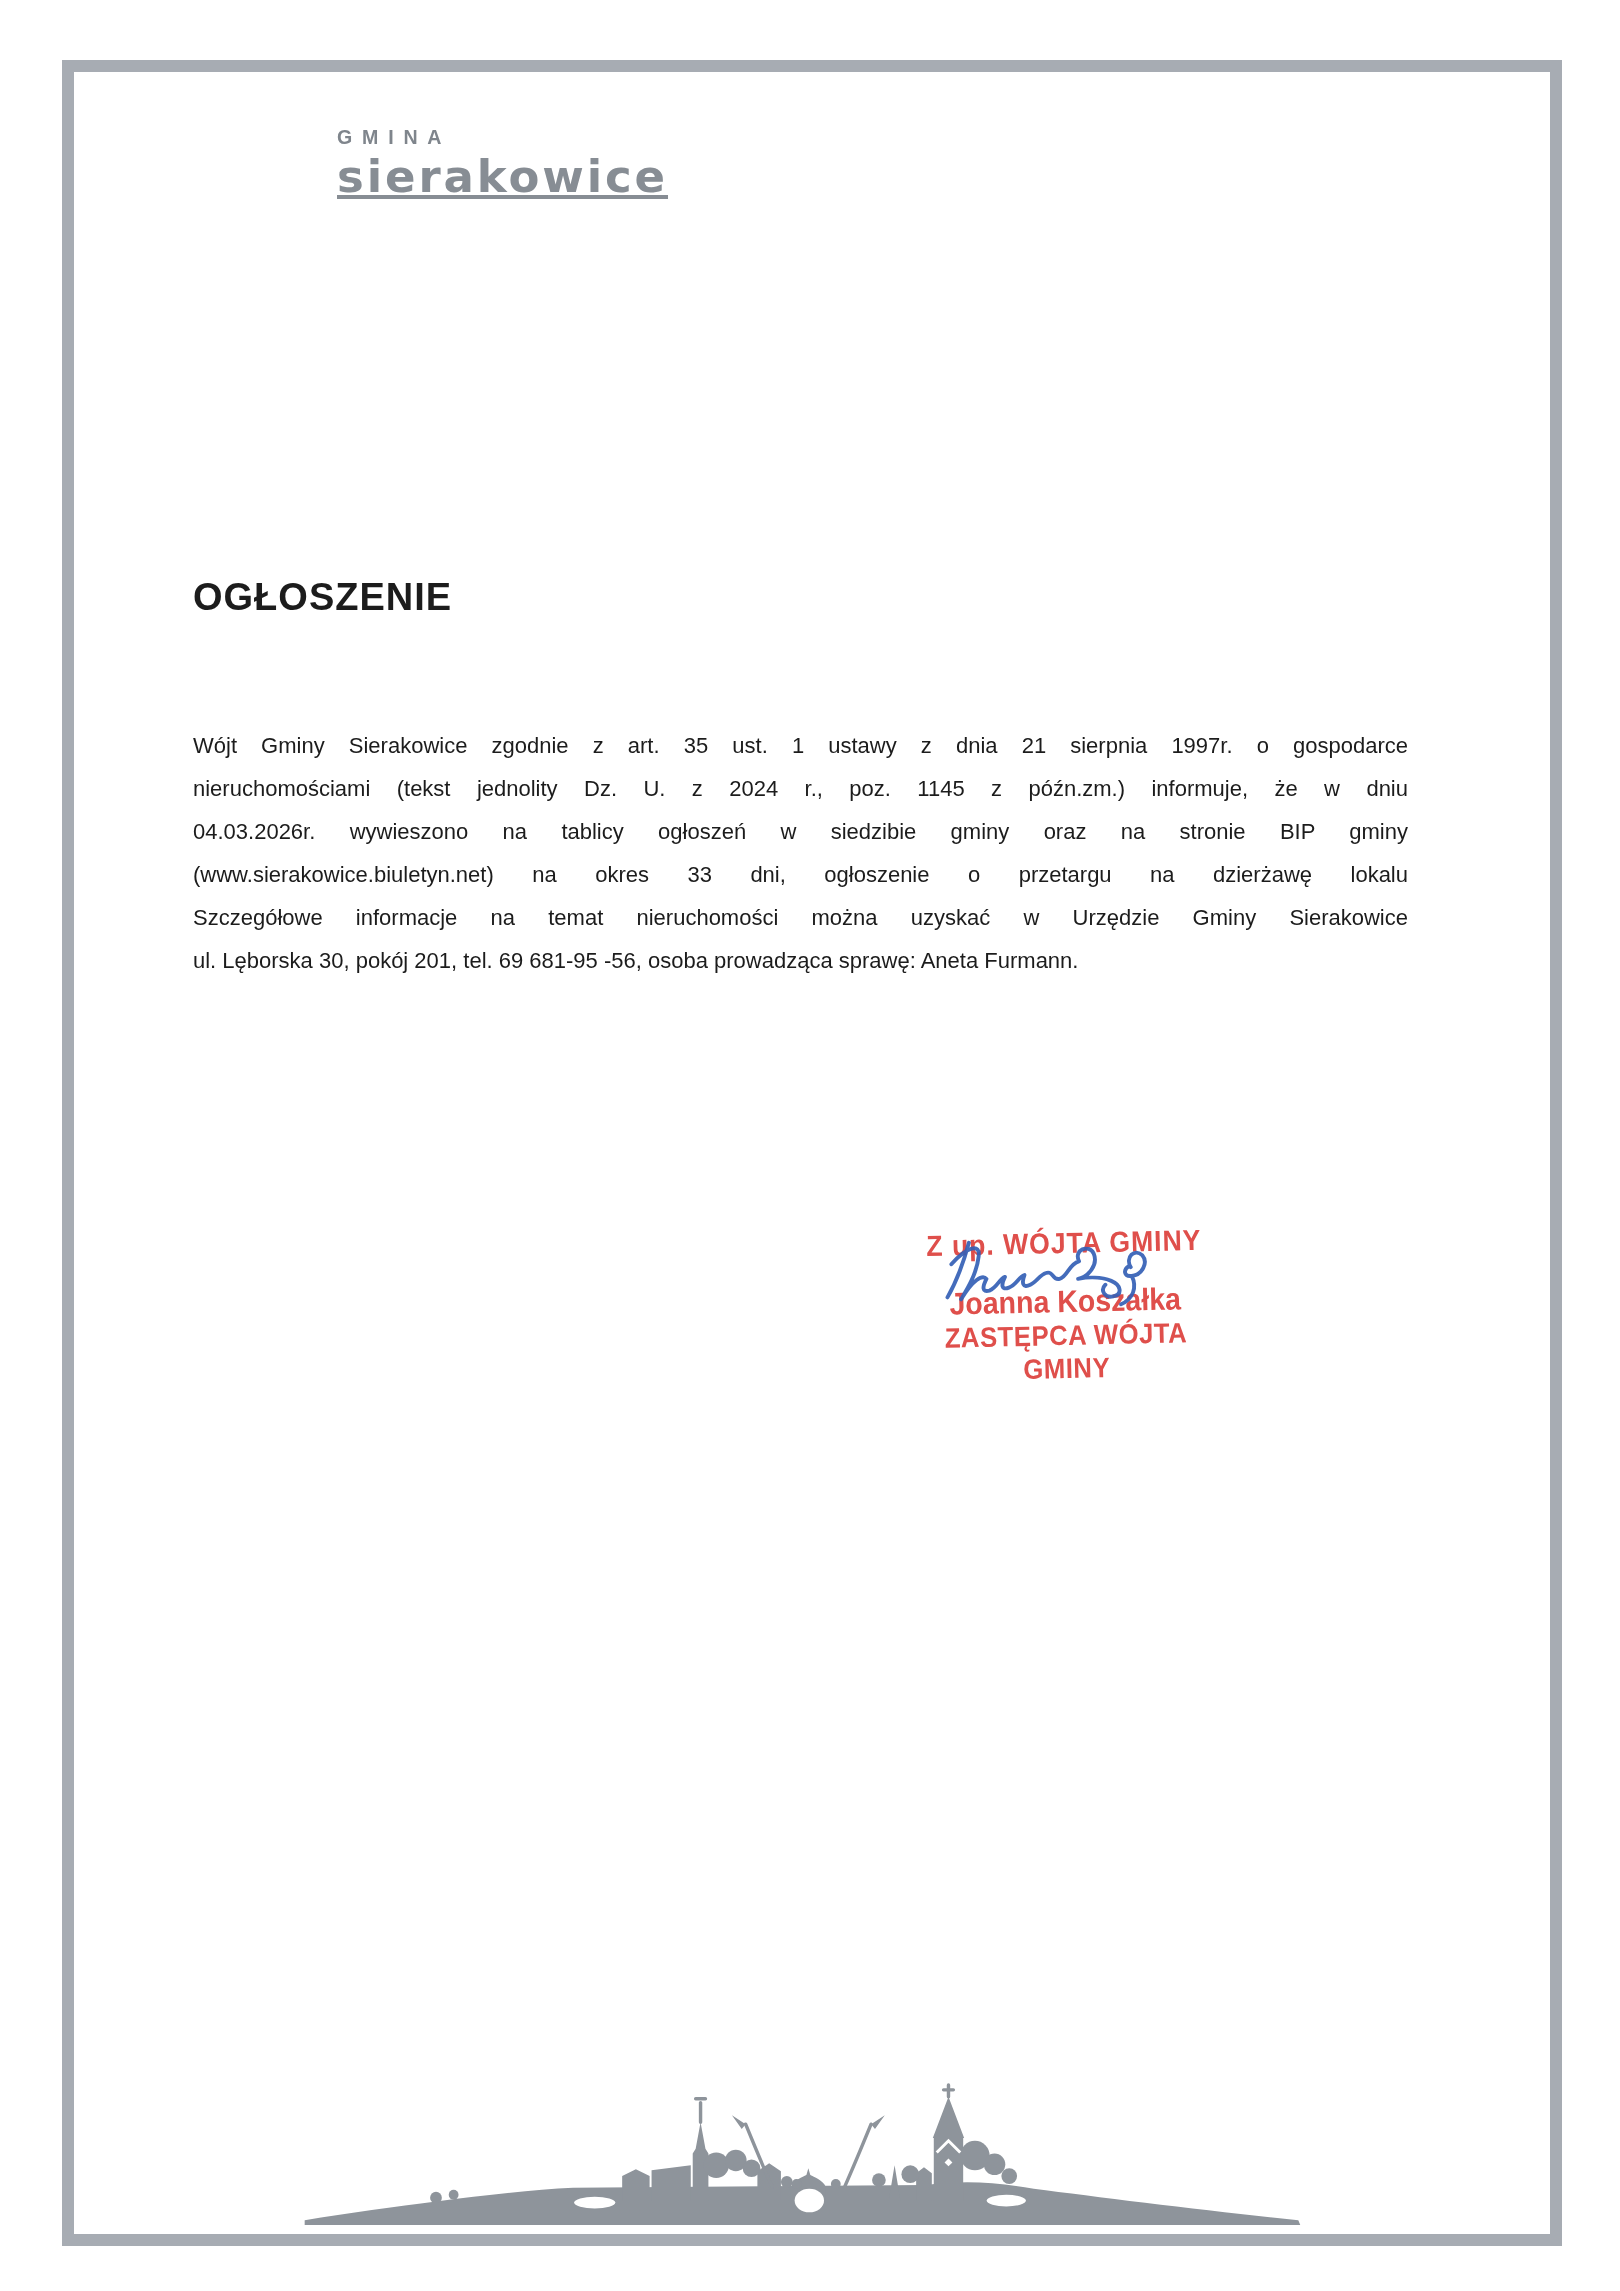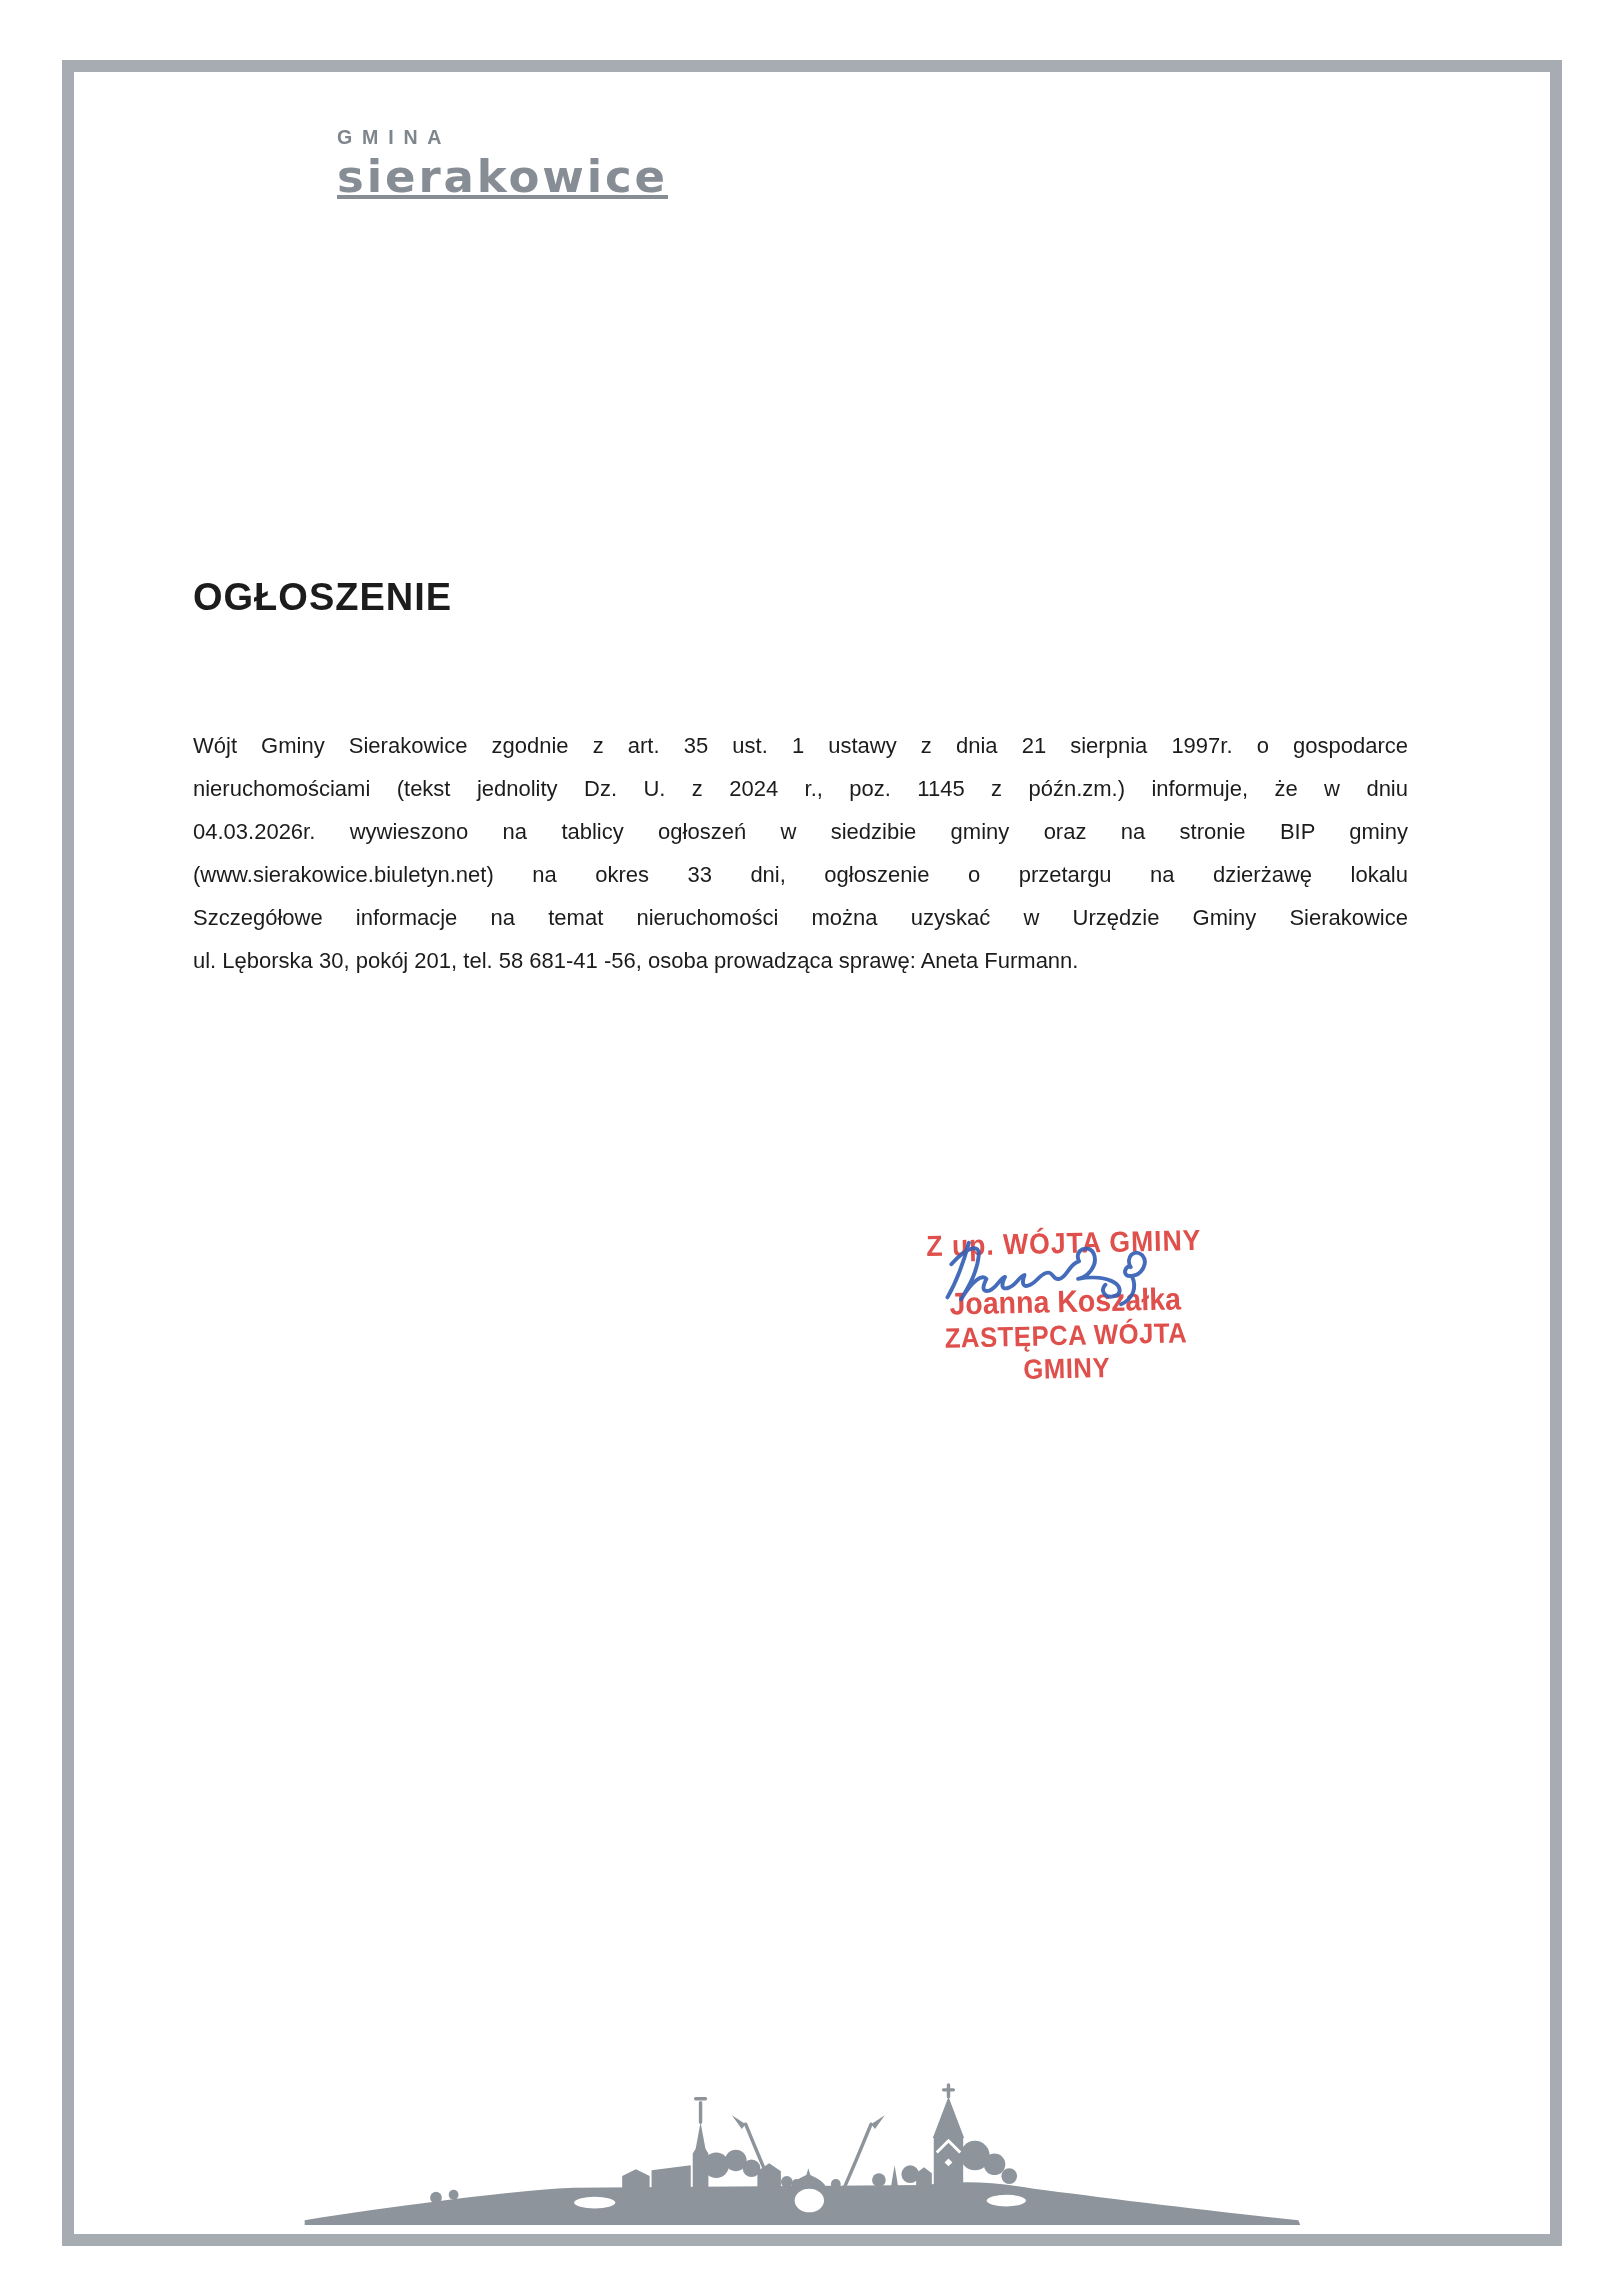--- a/index.html
+++ b/index.html
@@ -83,21 +83,21 @@
 
 
   <div class="doc-title">OGŁOSZENIE</div>
 
   <div class="body-text">
     <div class="bl">Wójt Gminy Sierakowice zgodnie z art. 35 ust. 1 ustawy z dnia 21 sierpnia 1997r. o gospodarce</div>
     <div class="bl">nieruchomościami (tekst jednolity Dz. U. z 2024 r., poz. 1145 z późn.zm.) informuje, że w dniu</div>
     <div class="bl">04.03.2026r. wywieszono na tablicy ogłoszeń w siedzibie gminy oraz na stronie BIP gminy</div>
     <div class="bl">(www.sierakowice.biuletyn.net) na okres 33 dni, ogłoszenie o przetargu na dzierżawę lokalu</div>
     <div class="bl">Szczegółowe informacje na temat nieruchomości można uzyskać w Urzędzie Gminy Sierakowice</div>
-    <div class="bl noj">ul. Lęborska 30, pokój 201, tel. 58 681-41 -56, osoba prowadząca sprawę: Aneta Furmann.</div>
+    <div class="bl noj">ul. Lęborska 30, pokój 201, tel. 69 681-95 -56, osoba prowadząca sprawę: Aneta Furmann.</div>
   </div>
 
   <div class="stamp">
     <div class="s1">Z up. WÓJTA GMINY</div>
     <div class="s2">Joanna Koszałka</div>
     <div class="s3">ZASTĘPCA WÓJTA GMINY</div>
   </div>
 
   <svg class="sig" viewBox="0 0 212 80" fill="none">
     <g stroke="#3560b6" stroke-width="4" stroke-linecap="round" stroke-linejoin="round" opacity="0.92">

